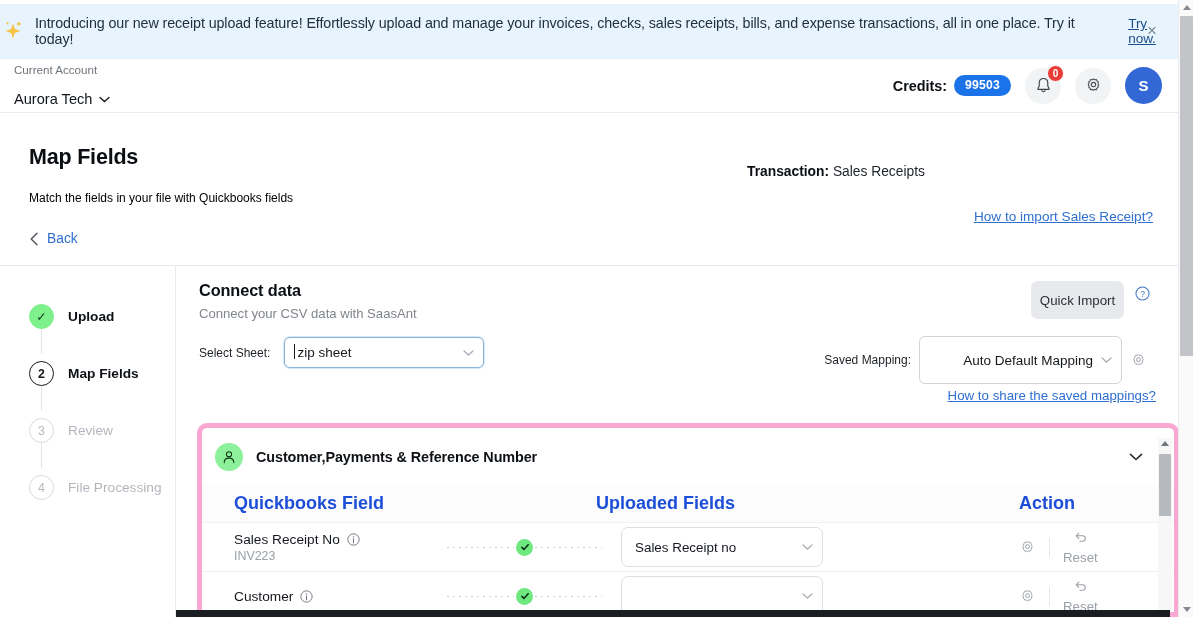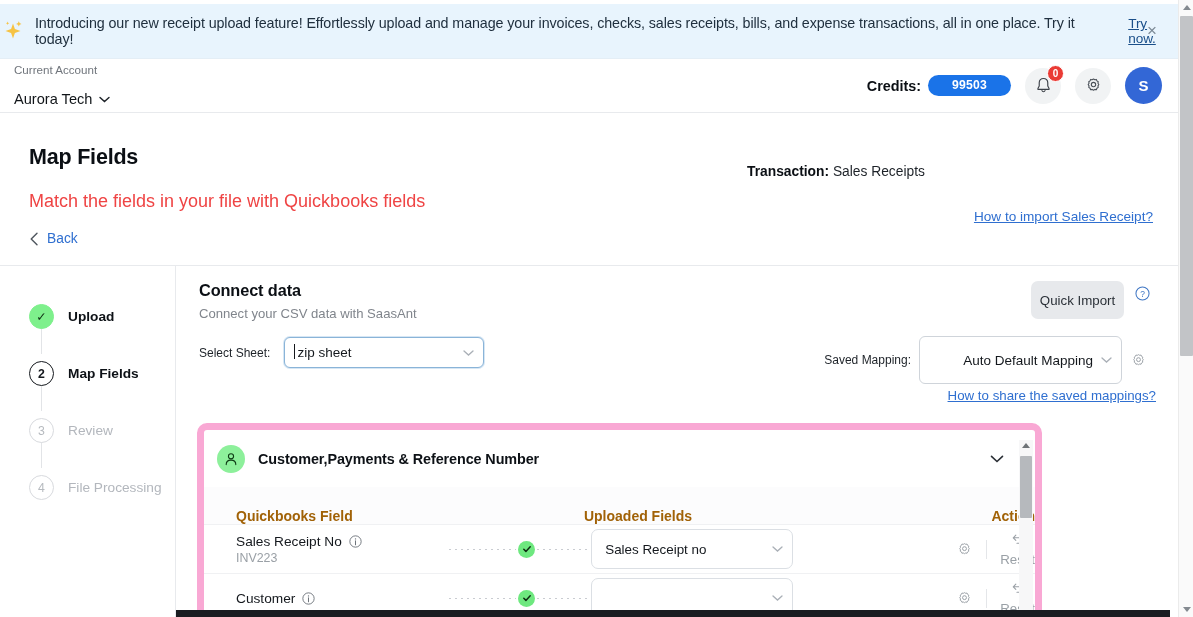--- a/index.html
+++ b/index.html
@@ -89,21 +89,21 @@
   .credits {
     display: flex; align-items: center; gap: 7px;
     font-size: 14.4px; font-weight: bold; color: #0b0f14;
   }
   .credits-pill {
     background: #1a73e8;
     color: #fff;
     border-radius: 999px;
     font-size: 12.2px;
     font-weight: bold;
-    padding: 3px 24px 4px;
+    padding: 3px 11px 4px;
     letter-spacing: 0.2px;
     cursor: pointer;
   }
   .icon-btn {
     position: relative;
     width: 36px; height: 36px;
     border-radius: 50%;
     background: #f1f3f4;
     display: flex; align-items: center; justify-content: center;
     cursor: pointer;
@@ -144,22 +144,22 @@
     position: absolute;
     left: 29px; top: 32px;
     font-size: 21.5px;
     font-weight: bold;
     color: #0b0f14;
     letter-spacing: -0.2px;
   }
   .page-sub {
     position: absolute;
     left: 29px; top: 78px;
-    font-size: 18px;
-    color: #ef4444;
+    font-size: 12px;
+    color: #000000;
   }
   .back-link {
     position: absolute;
     left: 29px; top: 118px;
     display: flex; align-items: center; gap: 8px;
     cursor: pointer;
   }
   .back-chev { width: 10px; height: 14px; display:block; }
   .back-text { font-size: 13.8px; color: #2f6fd0; }
   .txn {
@@ -316,24 +316,24 @@
   .share-link {
     position: absolute; right: 22px; top: 122px;
     font-size: 13.3px; color: #2f6fd0;
     text-decoration: underline; cursor: pointer;
   }
 
   
   .card {
     position: absolute;
     left: 21px; top: 157px;
-    width: 845px;
+    width: 982px;
     height: 194px;
     background: #fff;
-    border: 7px solid #f9a8d4;
+    border: 5px solid #f9a8d4;
     border-radius: 10px 10px 0 0;
     overflow: hidden;
   }
   .card-head {
     position: relative;
     height: 57px;
     display: flex; align-items: center;
     padding-left: 13px;
     cursor: pointer;
   }
@@ -352,25 +352,25 @@
     letter-spacing: -0.1px;
   }
   .card-chev {
     position: absolute; right: 31px; top: 50%;
     transform: translateY(-50%);
     width: 14px; height: 9px; display:block;
     cursor: pointer;
   }
   .tbl-head {
     display: flex;
-    align-items: flex-end;
+    align-items: center;
     height: 37px;
-    font-size: 14px;
+    font-size: 18px;
     font-weight: bold;
-    color: #a16207;
+    color: #1d4ed8;
     background: #fcfcfd;
   }
   .col-qb { width: 394px; padding-left: 32px; }
   .col-up { width: 400px; }
   .col-act { flex: 1; text-align: left; padding-left: 23px; }
 
   .maprow {
     display: flex;
     align-items: center;
     height: 49px;

